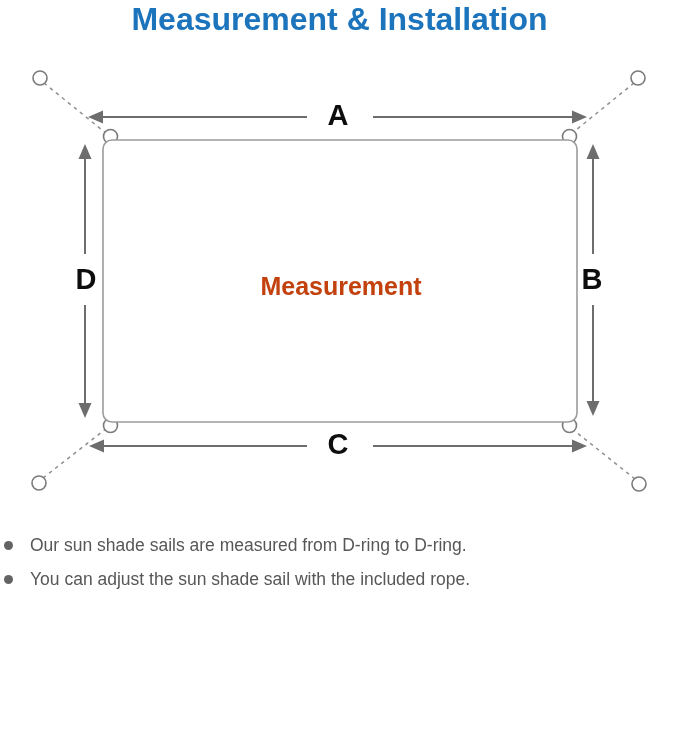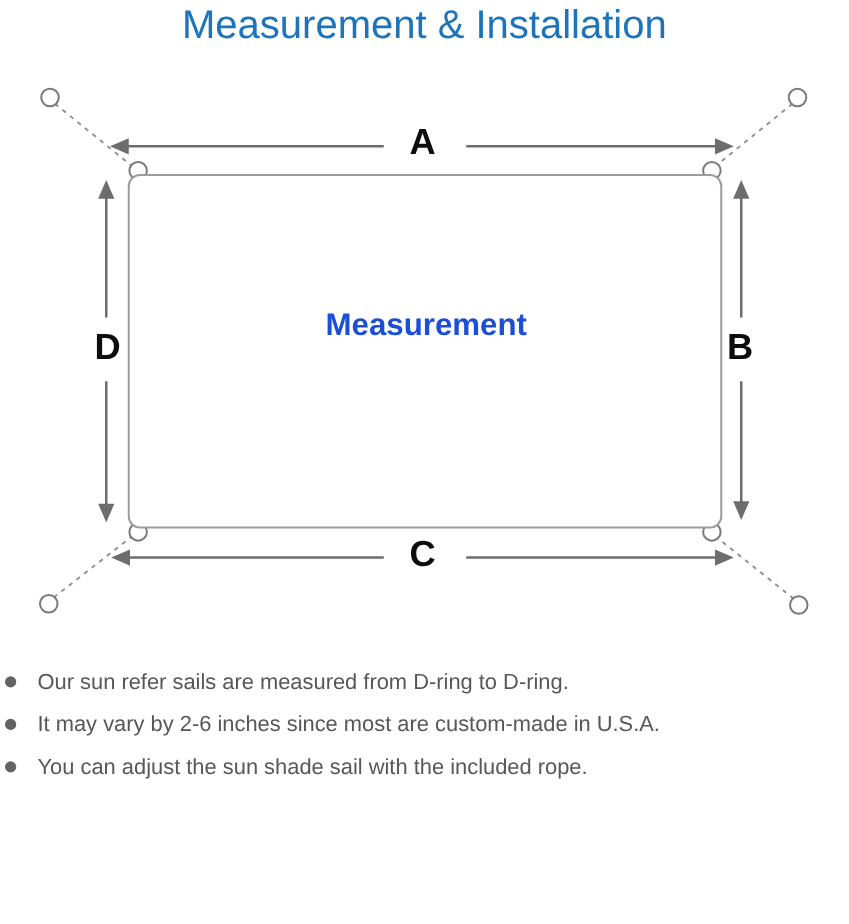--- a/index.html
+++ b/index.html
@@ -11,21 +11,21 @@
     font-family: "Liberation Sans", sans-serif;
     overflow: hidden;
   }
   .title {
     position: absolute;
     top: 1px;
     left: 0;
     width: 100%;
     text-align: center;
     font-size: 32px;
-    font-weight: normal;
+    font-weight: bold;
     letter-spacing: 0px;
     color: #1b74bc;
   }
   .diagram-svg {
     position: absolute;
     top: 0;
     left: 0;
   }
   .dim-label {
     position: absolute;
@@ -39,22 +39,23 @@
     position: absolute;
     left: 341px;
     top: 246px;
     transform: translateX(-50%);
     width: 420px;
     text-align: center;
   }
   .center-heading {
     font-size: 25px;
     font-weight: bold;
-    color: #1d4ed8;
+    color: #c2410c;
     line-height: 28px;
+    margin-top: 26px;
   }
   .center-sub {
     font-size: 15.5px;
     color: #1b6fb9;
     line-height: 20px;
     margin-top: 4px;
   }
   .notes {
     position: absolute;
     top: 534px;
@@ -150,25 +151,21 @@
   <div class="dim-label" style="left:338px; top:444px;">C</div>
   <div class="dim-label" style="left:86px; top:279px;">D</div>
 
   <div class="center-text">
     <div class="center-heading">Measurement</div>
   </div>
 
   <ul class="notes">
     <li class="note-item">
       <span class="note-bullet"></span>
-      <span class="note-line">Our sun refer sails are measured from D-ring to D-ring.</span>
-    </li>
-    <li class="note-item">
-      <span class="note-bullet"></span>
-      <span class="note-line">It may vary by 2-6 inches since most are custom-made in U.S.A.</span>
+      <span class="note-line">Our sun shade sails are measured from D-ring to D-ring.</span>
     </li>
     <li class="note-item">
       <span class="note-bullet"></span>
       <span class="note-line">You can adjust the sun shade sail with the included rope.</span>
     </li>
   </ul>
 
 </div>
 
 </body></html>

